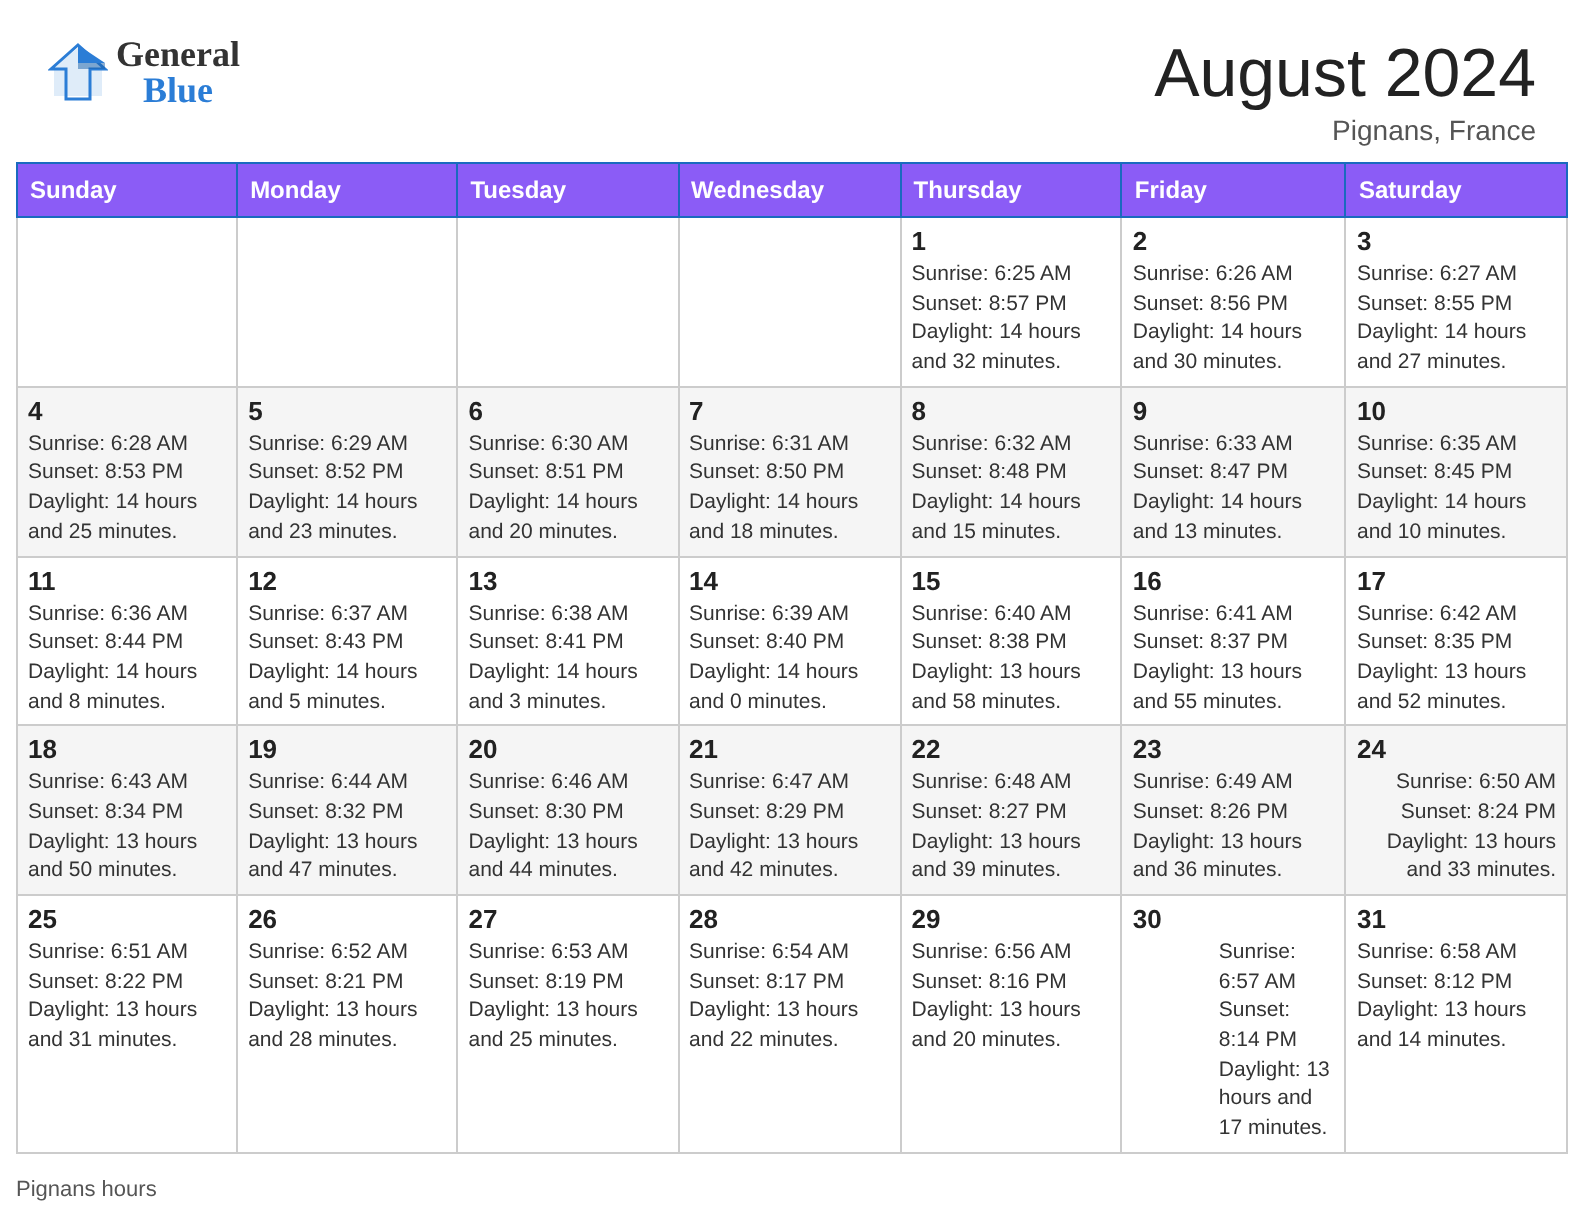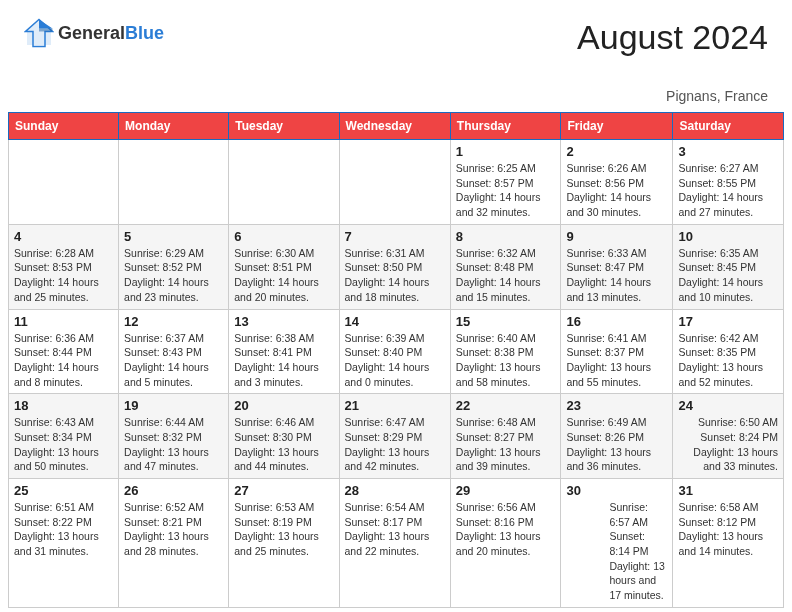--- a/index.html
+++ b/index.html
@@ -15,22 +15,23 @@
       justify-content: space-between;
       align-items: flex-start;
       padding: 18px 24px 8px 24px;
     }
     .logo {
       display: flex;
       align-items: center;
     }
     .logo-text {
       display: flex;
-      flex-direction: row;
+      flex-direction: column;
       line-height: 1;
+      font-family: Liberation Serif, serif;
     }
     .logo-general {
       font-size: 18px;
       font-weight: bold;
       color: #333;
     }
     .logo-blue {
       font-size: 18px;
       font-weight: bold;
       color: #2b7dd6;
@@ -45,21 +46,20 @@
       text-align: right;
     }
     .month-title {
       font-size: 34px;
       font-weight: normal;
       color: #222;
     }
     .location {
       font-size: 14px;
       color: #555;
-      margin-top: 31px;
     }
     .calendar {
       width: 100%;
       border-collapse: collapse;
       padding: 0 8px;
       font-size: 11px;
     }
     .calendar-wrap {
       padding: 0 8px 8px 8px;
     }
@@ -81,21 +81,21 @@
       background: #fff;
     }
     .calendar tr:nth-child(even) td {
       background: #f5f5f5;
     }
     .calendar tr:nth-child(odd) td {
       background: #fff;
     }
     
     .calendar thead tr td, .calendar thead tr th {
-      background: #ef4444;
+      background: #8b5cf6;
     }
     .day-num {
       font-weight: bold;
       font-size: 13px;
       color: #222;
       display: block;
       margin-bottom: 2px;
     }
     .day-info {
       color: #333;

